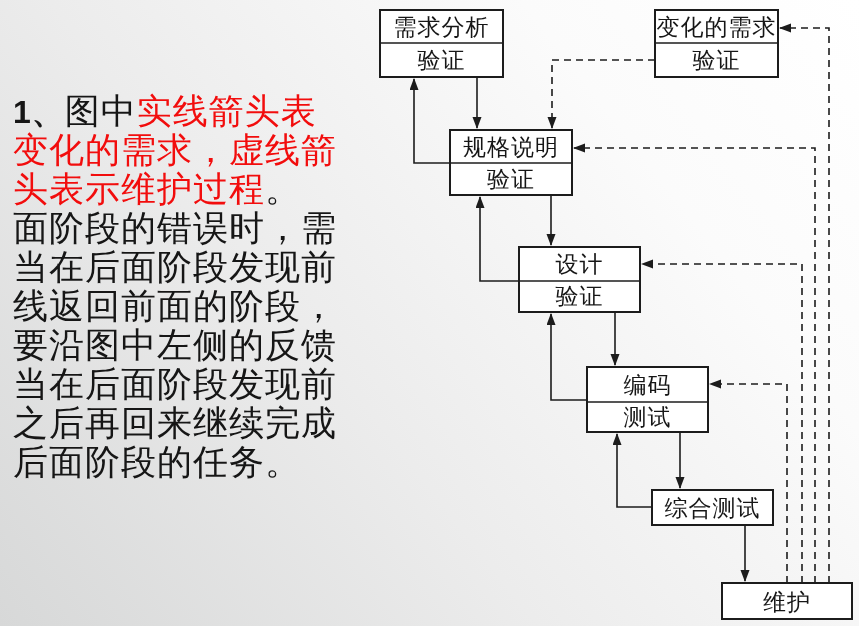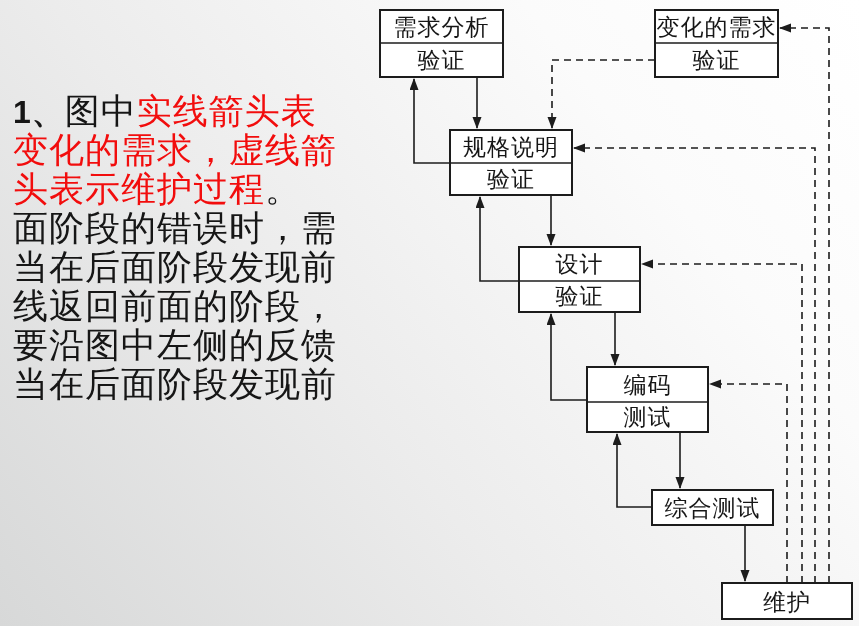--- a/index.html
+++ b/index.html
@@ -39,20 +39,22 @@
 
   <div class="notes">
     <div class="nline"><span class="num">1、</span><span>图中</span><span class="red">实线箭头表</span></div>
     <div class="nline"><span class="red">变化的需求，虚线箭</span></div>
     <div class="nline"><span class="red">头表示维护过程</span><span>。</span></div>
     <div class="nline"><span>面阶段的错误时，需</span></div>
     <div class="nline"><span>当在后面阶段发现前</span></div>
     <div class="nline"><span>线返回前面的阶段，</span></div>
     <div class="nline"><span>要沿图中左侧的反馈</span></div>
     <div class="nline"><span>当在后面阶段发现前</span></div>
+    <div class="nline"><span>之后再回来继续完成</span></div>
+    <div class="nline"><span>后面阶段的任务。</span></div>
   </div>
 
   <svg class="diagram" viewBox="0 0 859 626">
     <defs>
       <marker id="ah" markerUnits="userSpaceOnUse" markerWidth="13" markerHeight="10" refX="11" refY="4.5" orient="auto">
         <path d="M0,0 L12,4.5 L0,9 Z" fill="#1c1c1c"></path>
       </marker>
     </defs>
 
     <path class="sline" d="M477 78 L477 128" marker-end="url(#ah)"></path>

